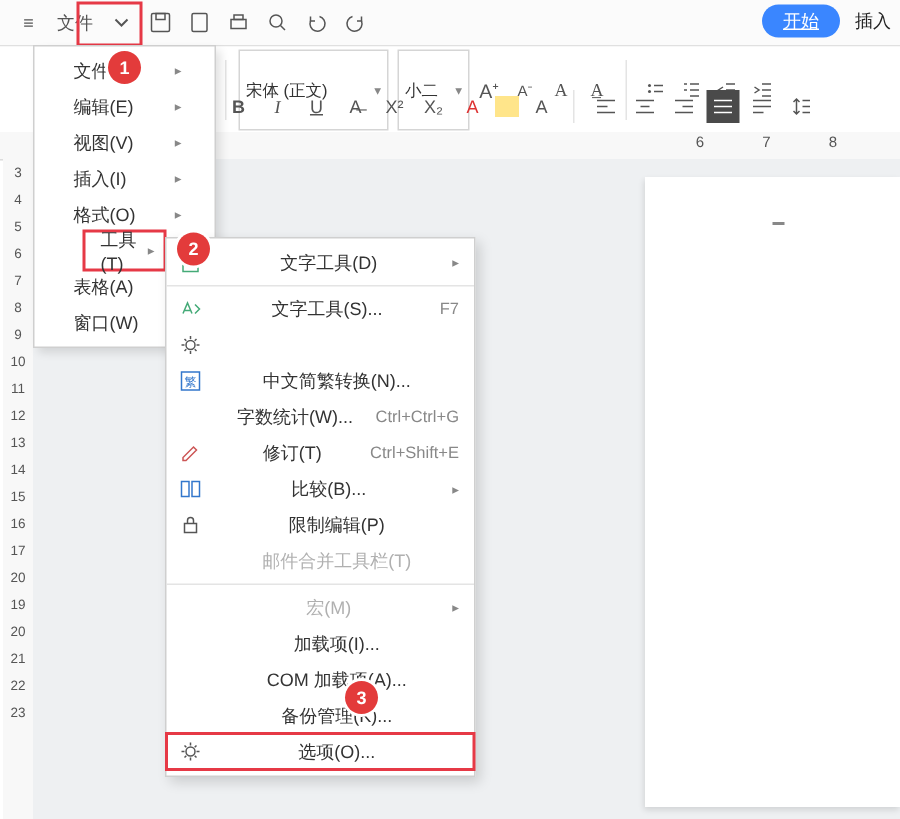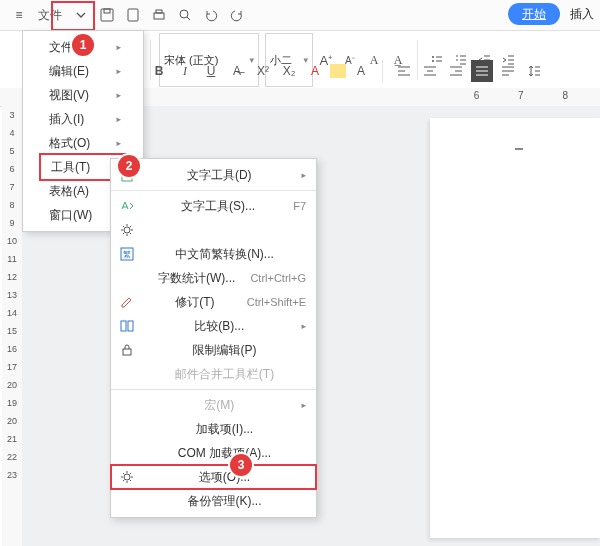--- a/index.html
+++ b/index.html
@@ -102,21 +102,21 @@
   
   .ruler {
     position: absolute;
     left: 0; top: 88px; right: 0;
     height: 18px;
     border-bottom: 1px solid #dcdcdc;
     background: #f8f8f8;
   }
   .ruler-nums {
     position: absolute;
-    right: 14px; top: 2px;
+    right: 24px; top: 2px;
     font-size: 10px;
     letter-spacing: 18px;
     color: #555;
     text-align: right;
   }
   .vruler {
     position: absolute;
     left: 2px; top: 106px;
     width: 20px; bottom: 0;
     background: #f8f8f8;
@@ -161,21 +161,21 @@
     height: 24px;
     display: flex;
     align-items: center;
     padding: 0 6px 0 10px;
     justify-content: space-between;
     color: #333;
   }
   .menu1-item .arrow { color: #888; font-size: 9px; }
   .menu1-item.hl {
     border: 2px solid #e63946;
-    margin: -2px 0;
+    margin: -2px 16px;
     position: relative;
     z-index: 2;
   }
 
   
   .menu2 {
     position: absolute;
     left: 110px; top: 158px;
     width: 205px;
     background: #fff;
@@ -531,30 +531,30 @@
       <span class="arrow">▸</span>
     </div>
     <div class="menu2-item">
       <span class="ic"></span>
       <span class="lab">加载项(I)...</span>
     </div>
     <div class="menu2-item">
       <span class="ic"></span>
       <span class="lab">COM 加载项(A)...</span>
     </div>
+    <div class="menu2-item">
+      <span class="ic"></span>
+      <span class="lab">备份管理(K)...</span>
+    </div>
     <div class="menu2-item hl-opt">
       <span class="ic">
         <svg width="14" height="14" viewBox="0 0 14 14">
           <circle cx="7" cy="7" r="3" fill="none" stroke="#555"></circle>
           <path d="M7 1 V3 M7 11 V13 M1 7 H3 M11 7 H13 M3 3 L4.2 4.2 M9.8 9.8 L11 11 M3 11 L4.2 9.8 M9.8 4.2 L11 3" stroke="#555"></path>
         </svg>
       </span>
       <span class="lab">选项(O)...</span>
-    </div>
-    <div class="menu2-item">
-      <span class="ic"></span>
-      <span class="lab">备份管理(K)...</span>
     </div>
   </div>
 
 <div class="badge badge1">1</div>
 <div class="badge badge2">2</div>
 <div class="badge badge3">3</div>
 
 </body></html>

